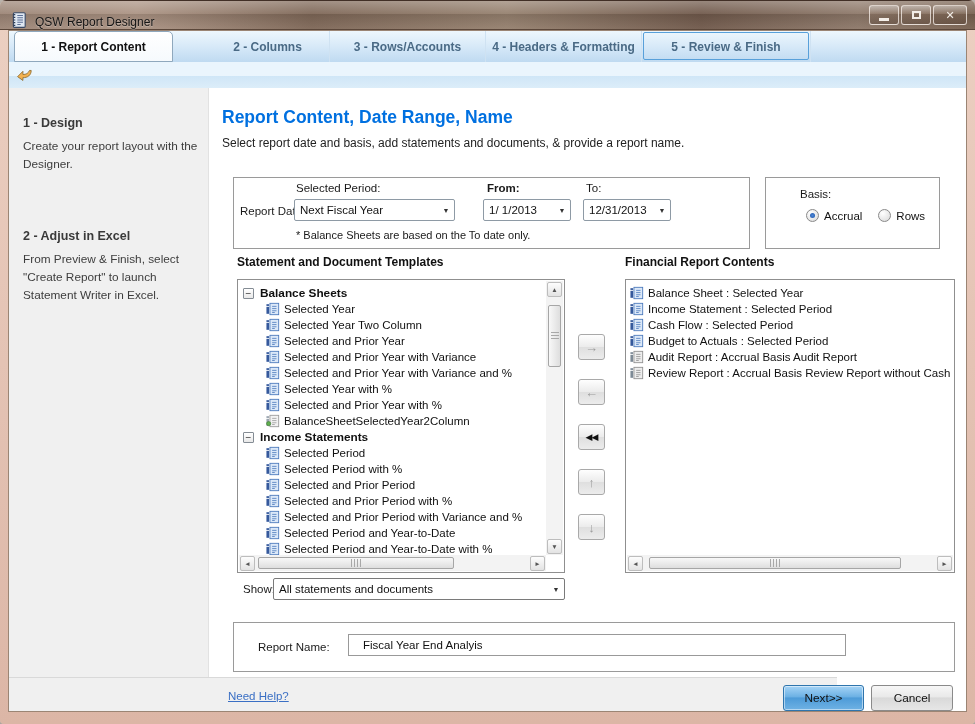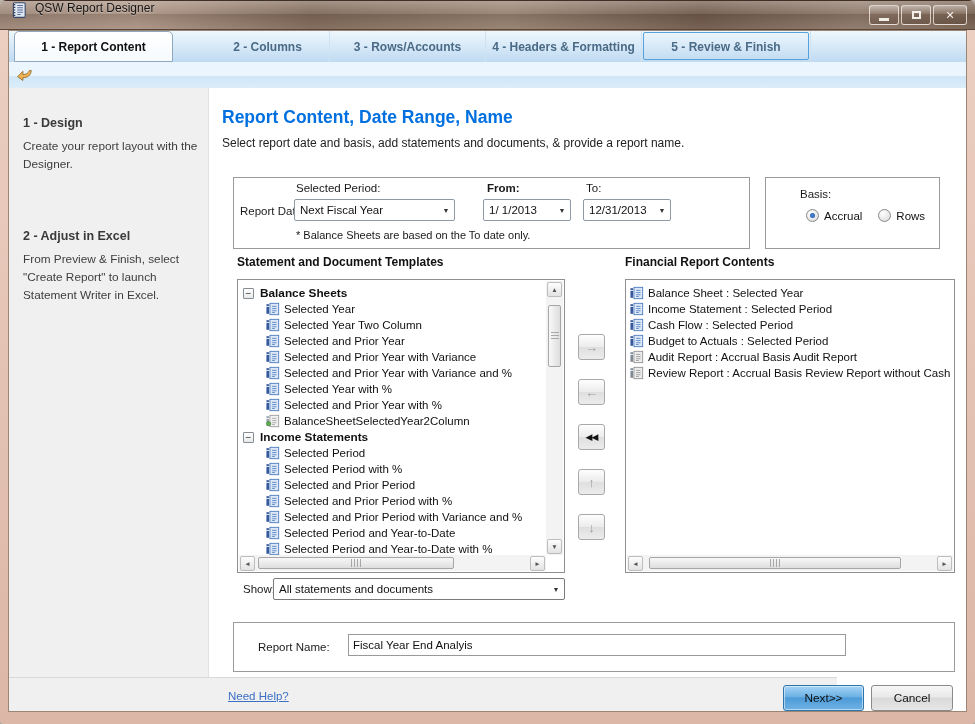--- a/index.html
+++ b/index.html
@@ -13,21 +13,21 @@
     box-shadow:0 2px 8px rgba(0,0,0,.4);
   }
 
   
   .titlebar{
     position:absolute; left:0; top:0; width:975px; height:30px;
     background:
       linear-gradient(180deg, rgba(255,255,255,.28) 0%, rgba(255,255,255,.06) 45%, rgba(0,0,0,.10) 46%, rgba(255,255,255,.05) 100%),
       linear-gradient(90deg,#9c8576 0%,#ab9383 14%,#7e6757 32%,#95806e 52%,#70594b 72%,#8d7869 88%,#77604f 100%);
     border-top:1px solid #412f26; border-bottom:1px solid #5b473a;
-    display:flex; align-items:flex-start;
+    display:flex; align-items:flex-end;
   }
   .app-icon{ margin-left:10px; width:18px; height:18px; display:inline-flex; }
   .title{ margin-left:7px; font-size:12px; color:#151515; text-shadow:0 1px 1px rgba(255,255,255,.35); }
   .win-controls{ position:absolute; right:8px; top:4px; display:flex; gap:2px; }
   .winbtn{
     width:30px; height:20px; border:1px solid rgba(250,242,236,.75); border-radius:3px;
     background:linear-gradient(180deg, rgba(255,255,255,.35), rgba(150,120,100,.18) 48%, rgba(60,40,30,.28));
     display:flex; align-items:center; justify-content:center; cursor:default;
   }
   .winbtn.close{ width:34px; }
@@ -194,21 +194,21 @@
     background:linear-gradient(180deg,#fefefe,#ececec 48%,#dfdfdf 52%,#ececec);
     display:flex; align-items:center; justify-content:center;
     font-size:13px; font-weight:bold; color:#9b9b9b; cursor:default;
   }
   .transfer-btn.enabled{ color:#111; }
   .transfer-btn .dbl{ font-size:9px; letter-spacing:-1px; }
 
   
   .name-input{
     position:absolute; left:348px; top:634px; width:498px; height:22px;
-    border:1px solid #999; font-size:11.5px; color:#111; padding:0 4px;
+    border:1px solid #999; font-size:11.5px; color:#111; padding:0 14px;
     font-family:"Liberation Sans","DejaVu Sans",sans-serif;
   }
 </style>
 </head>
 <body>
 
 <div class="frame">
 
   <div class="titlebar">
     <span class="app-icon">

